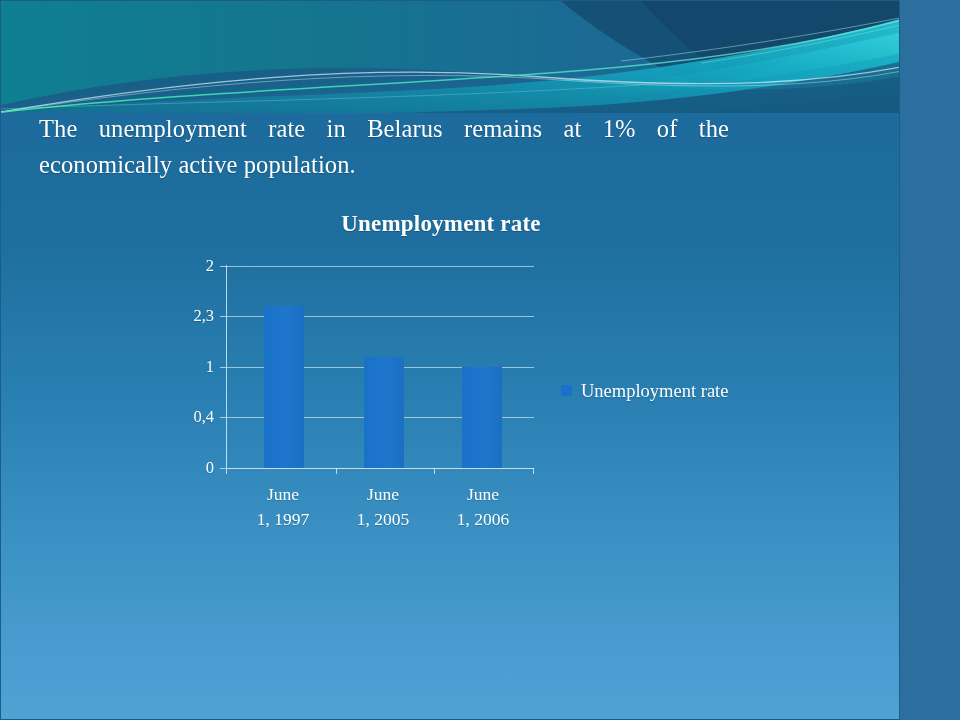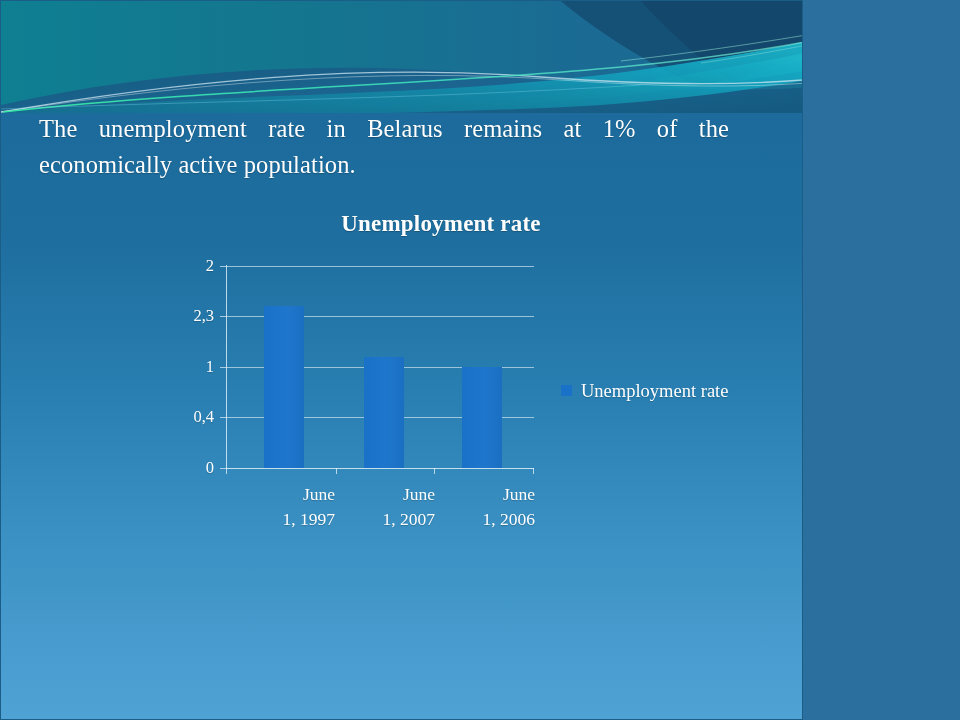--- a/index.html
+++ b/index.html
@@ -6,21 +6,21 @@
     margin: 0;
     padding: 0;
     background: #2a6f9e;
   }
   body {
     font-family: "Liberation Serif", "DejaVu Serif", serif;
   }
 
   #slide {
     position: relative;
-    width: 803px;
+    width: 900px;
     height: 720px;
     overflow: hidden;
     background: linear-gradient(180deg,
         #1d6d9e 0%,
         #1c6b9c 18%,
         #1e6f9f 34%,
         #2a80b3 56%,
         #3c92c4 76%,
         #4a9dd0 92%,
         #4fa2d4 100%);
@@ -127,21 +127,21 @@
     width: 1px;
     height: 6px;
     background: rgba(235,245,251,0.72);
   }
   .xlabel {
     position: absolute;
     top: 100%;
     margin-top: 14px;
     transform: translateX(-50%);
     width: 104px;
-    text-align: right;
+    text-align: center;
     color: #ffffff;
     font-size: 17.5px;
     line-height: 25px;
     text-shadow: 0 1px 1px rgba(0,0,0,0.2);
   }
 
   #legend {
     position: absolute;
     left: 400px;  
     top: 180px;   
@@ -258,21 +258,21 @@
       <div class="xtick" style="left:110px;"></div>
       <div class="xtick" style="left:208px;"></div>
       <div class="xtick" style="left:307px;"></div>
 
       <div class="xlabel" style="left:57px;">
         <div>June</div>
         <div>1, 1997</div>
       </div>
       <div class="xlabel" style="left:157px;">
         <div>June</div>
-        <div>1, 2007</div>
+        <div>1, 2005</div>
       </div>
       <div class="xlabel" style="left:257px;">
         <div>June</div>
         <div>1, 2006</div>
       </div>
     </div>
 
     <div id="legend">
       <div id="legend-swatch"></div>
       <div id="legend-label">Unemployment rate</div>

